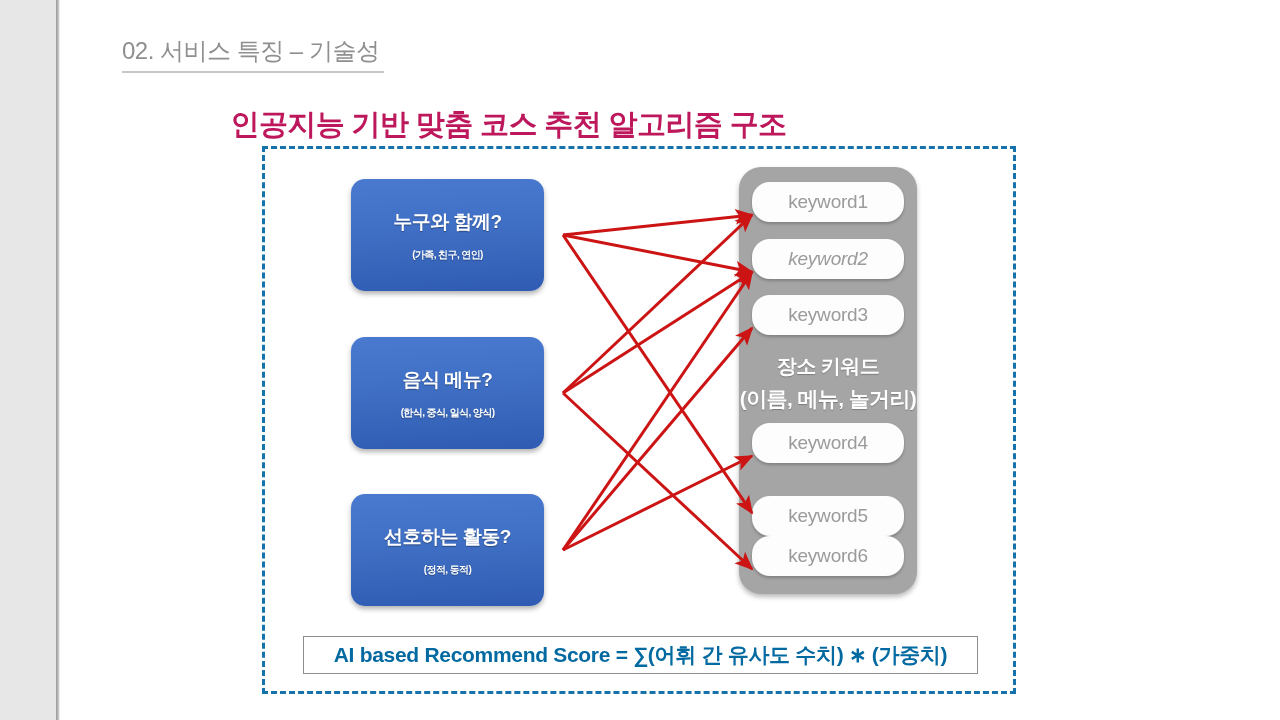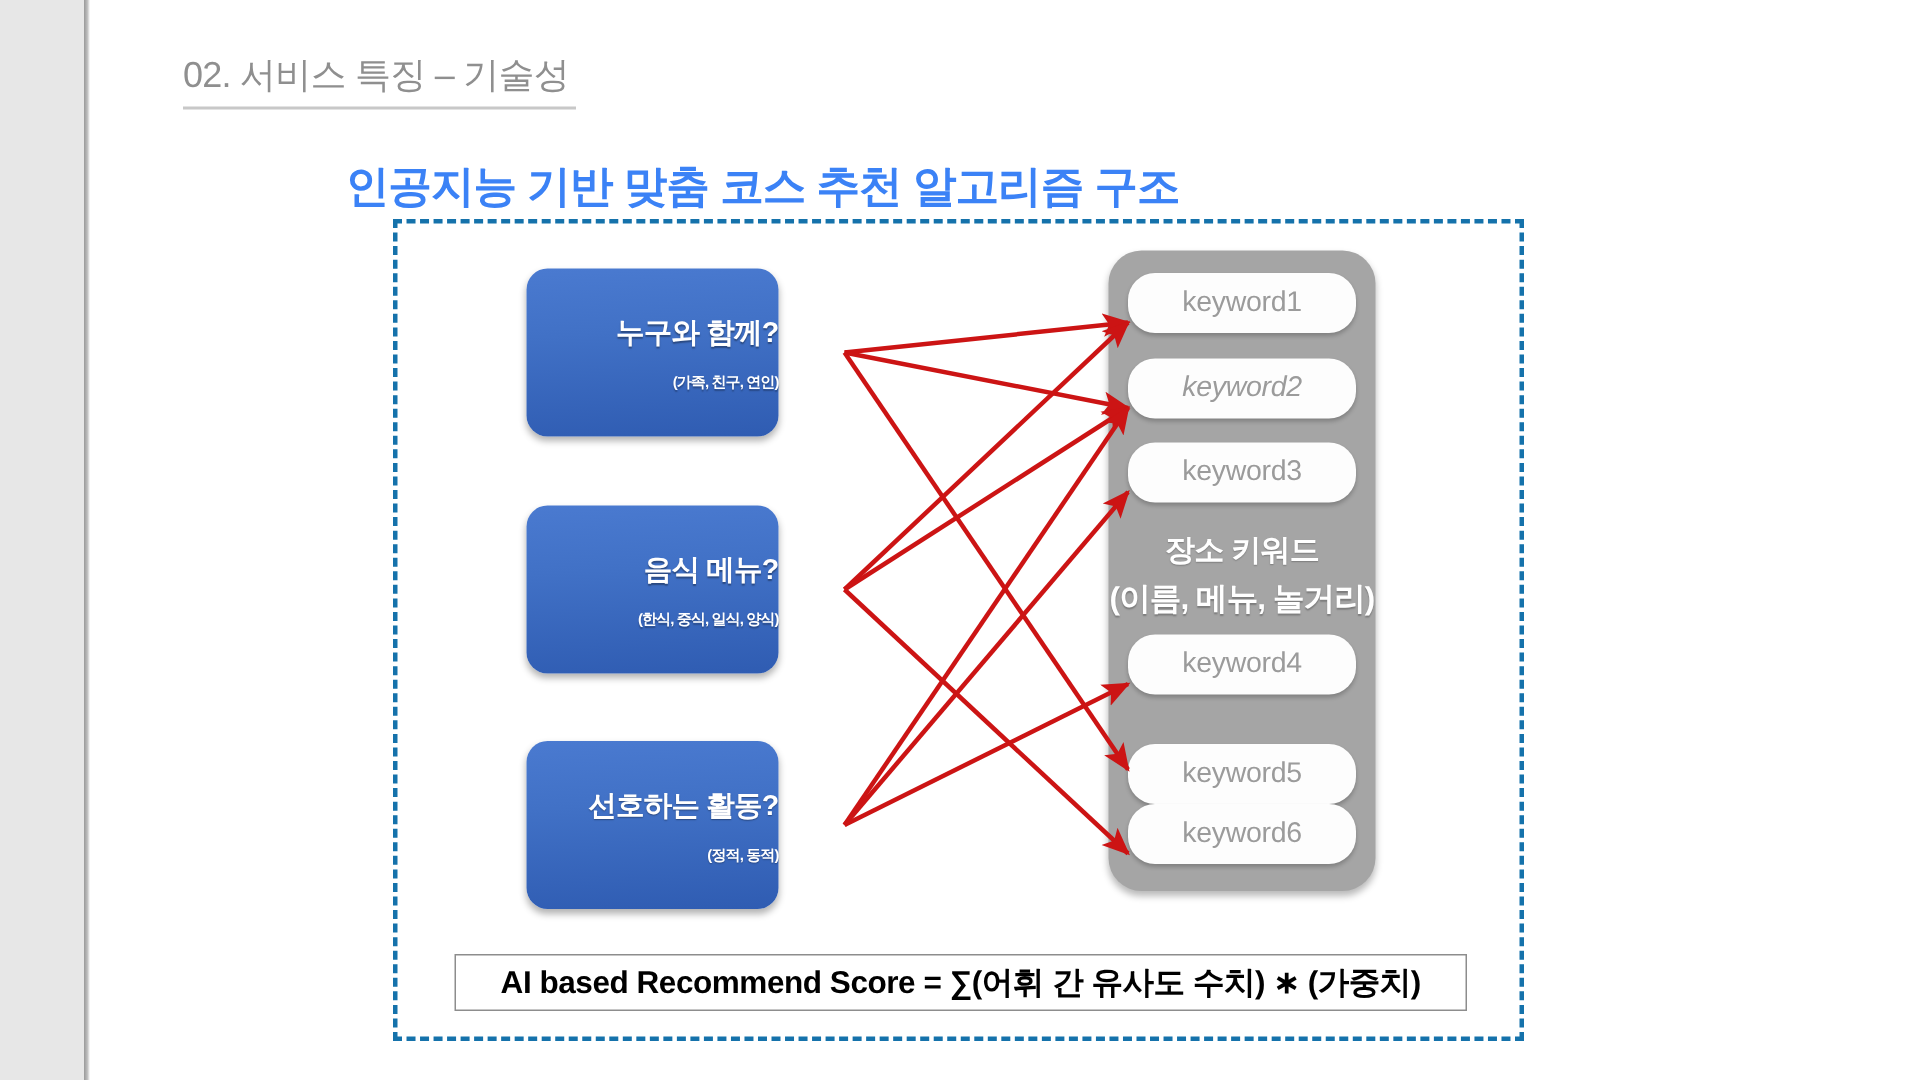--- a/index.html
+++ b/index.html
@@ -46,43 +46,43 @@
     background:#c8c8c8;
   }
 
   
   .diagram-title {
     position:absolute; left:0; top:105px;
     width:1017px;
     text-align:center;
     font-size:29px;
     font-weight:bold;
-    color:#3b82f6;
+    color:#be185d;
     letter-spacing:-0.6px;
   }
 
   
   .frame {
     position:absolute;
     left:262px; top:146px;
     width:754px; height:548px;
     border:3px dashed #1572ab;
     background:transparent;
   }
 
   
   .qbox {
     position:absolute;
-    width:168px; height:112px;
+    width:193px; height:112px;
     border-radius:14px;
     background:linear-gradient(177deg,#4a7ad0 0%,#4171c6 38%,#2f5cb2 100%);
     box-shadow:0 3px 5px rgba(0,0,0,0.30);
     display:flex;
     flex-direction:column;
-    align-items:flex-end;
+    align-items:center;
     justify-content:center;
     gap:13px;
     color:#ffffff;
   }
   .qbox-title {
     font-size:19px; font-weight:bold;
     letter-spacing:-0.5px;
     text-shadow:0 1px 1px rgba(0,0,0,0.35);
     white-space:nowrap;
   }
@@ -154,21 +154,21 @@
   
   .formula {
     position:absolute;
     left:303px; top:636px;
     width:675px; height:38px;
     border:1px solid #8d8d8d;
     background:#ffffff;
     display:flex; align-items:center; justify-content:center;
     font-size:21px;
     font-weight:bold;
-    color:#000000;
+    color:#0369a1;
     letter-spacing:-0.3px;
     white-space:nowrap;
   }
 </style>
 </head>
 <body>
 
 <div id="slide">
 
   <div class="rail"></div>

